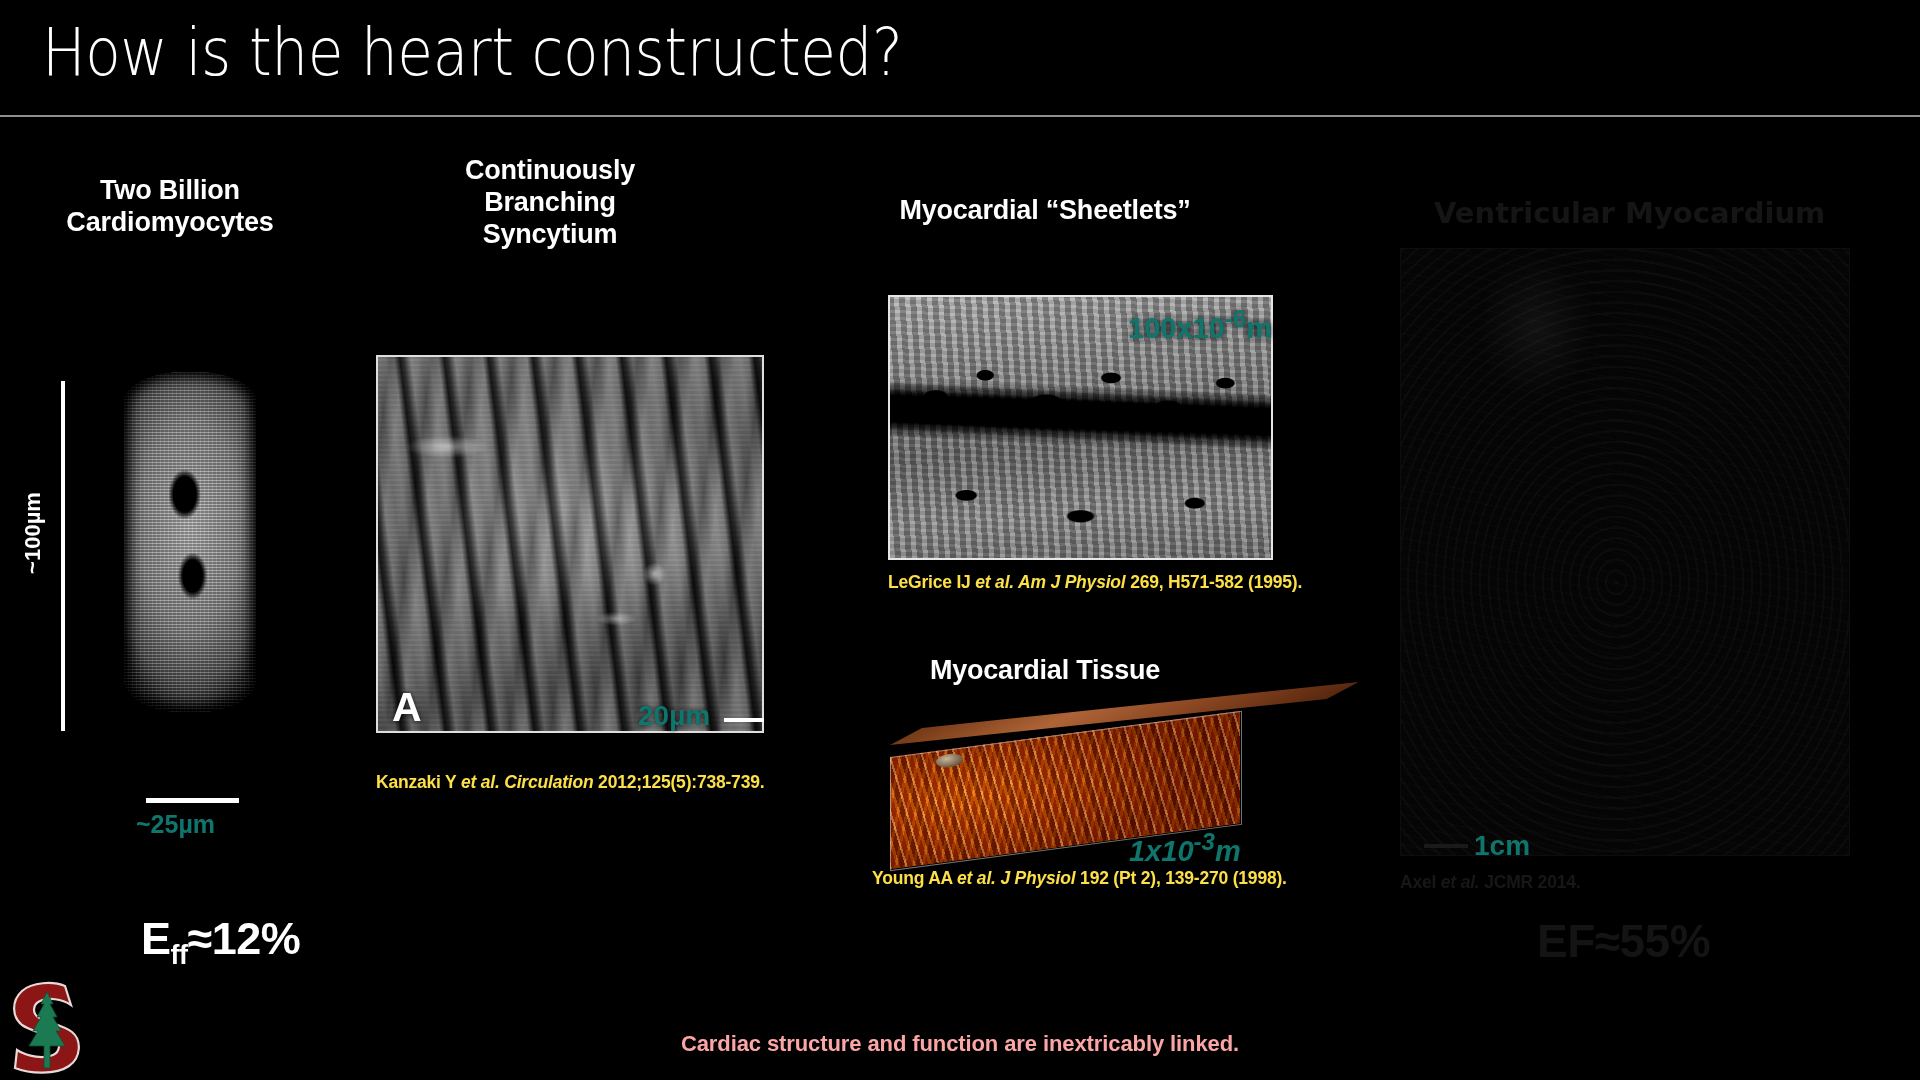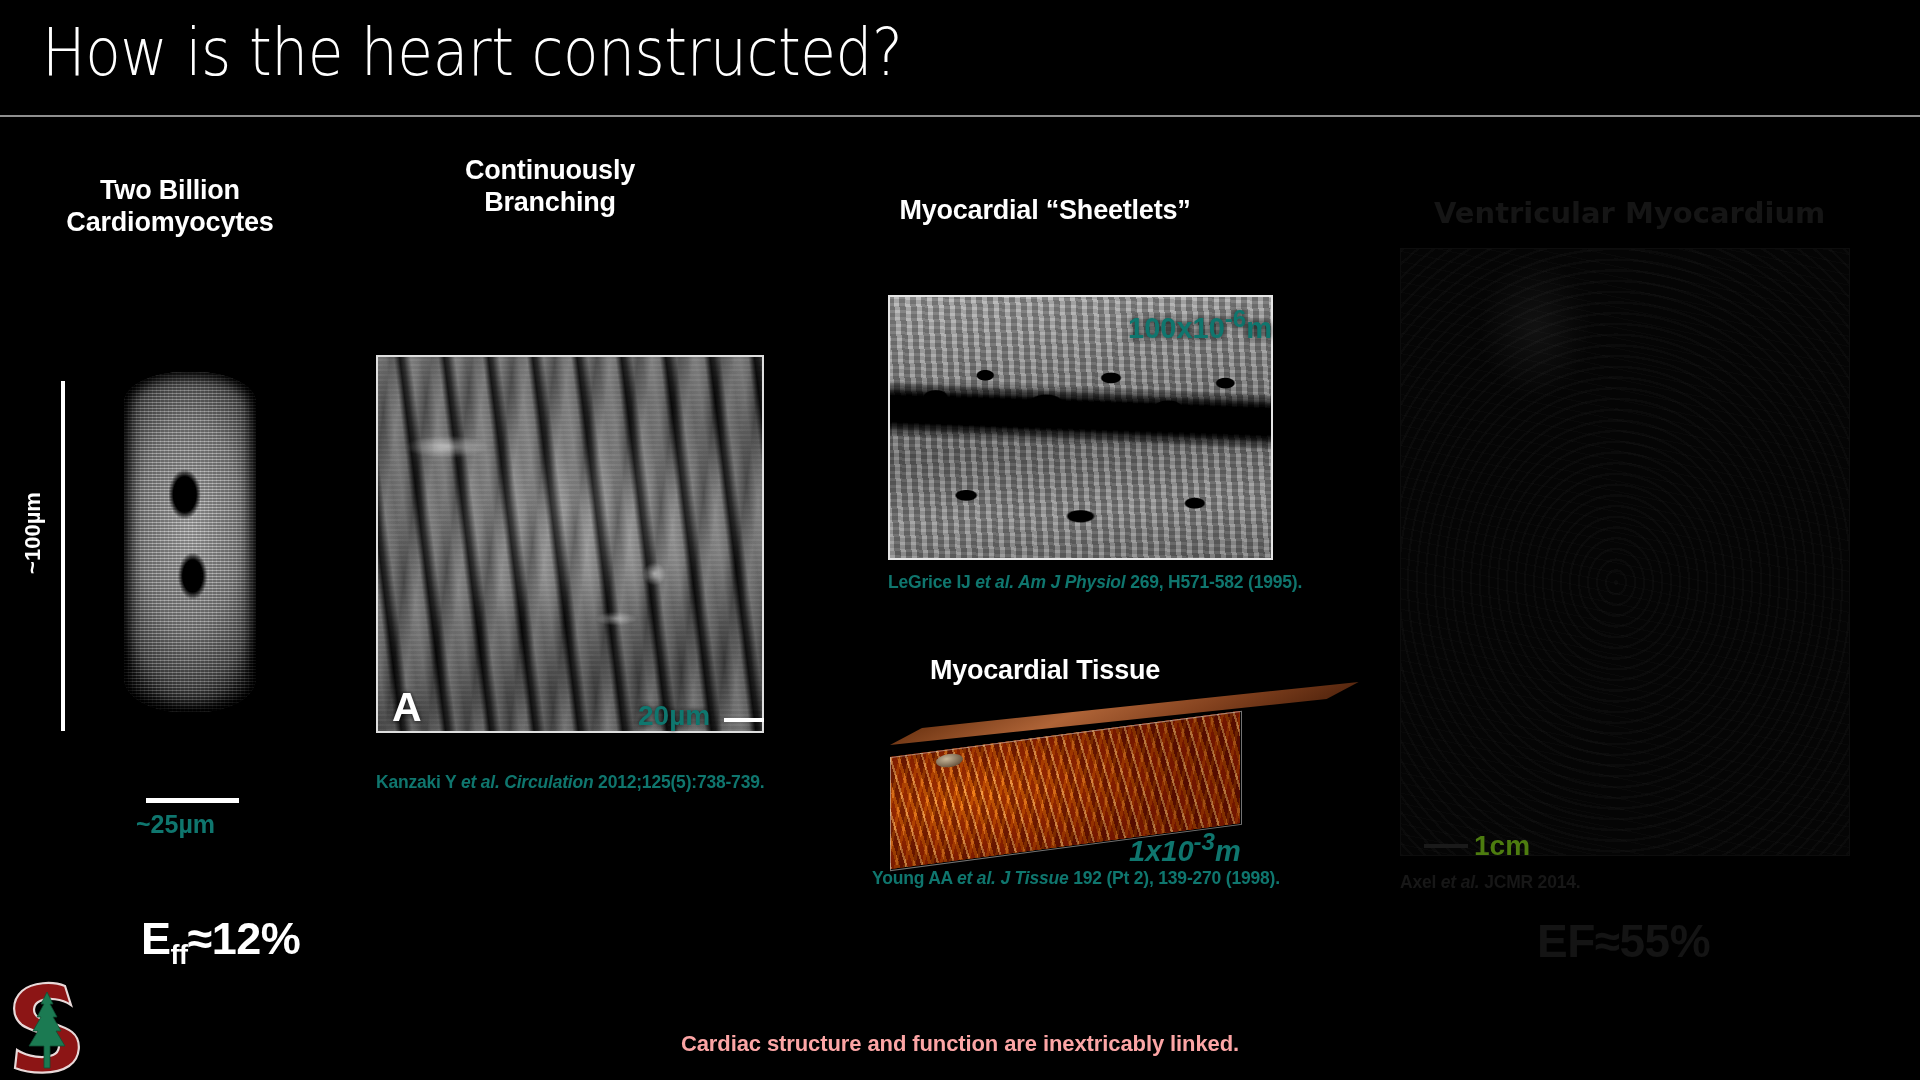--- a/index.html
+++ b/index.html
@@ -45,21 +45,21 @@
     font-weight: bold;
     text-align: center;
     line-height: 1.18;
     color: #ffffff;
     letter-spacing: -0.2px;
   }
   .citation {
     position: absolute;
     font-size: 17.5px;
     font-weight: bold;
-    color: #0f766e;
+    color: #fde047;
     white-space: nowrap;
     letter-spacing: -0.2px;
   }
   .citation i { font-style: italic; }
 
   .scalelabel {
     position: absolute;
     font-weight: bold;
     color: #0f766e;
     white-space: nowrap;
@@ -352,21 +352,21 @@
     left: 1424px;
     top: 844px;
     width: 44px;
     height: 4px;
     background: #1a1a1a;
   }
   #mri-scale-text {
     left: 1474px;
     top: 830px;
     font-size: 28px;
-    color: #4d7c0f;
+    color: #0f766e;
   }
   #mri-cite {
     left: 1400px;
     top: 872px;
     color: #171717;
   }
   #ef {
     position: absolute;
     left: 1537px;
     top: 914px;
@@ -417,20 +417,21 @@
 </div>
 
 <div id="hbar"></div>
 <div class="scalelabel" id="hbar-label">~25µm</div>
 
 <div id="eff"><span>E</span><sub>ff</sub><span>≈12%</span></div>
 
 <div class="col-head" id="col2-head">
   <div>Continuously</div>
   <div>Branching</div>
+  <div>Syncytium</div>
 </div>
 
 <div id="kanzaki"></div>
 <div id="kanzaki-A">A</div>
 <div class="scalelabel" id="kanzaki-scale-text">20µm</div>
 <div id="kanzaki-scale-bar"></div>
 <div class="citation" id="kanzaki-cite"><span>Kanzaki Y </span><i>et al. Circulation </i><span>2012;125(5):738-739.</span></div>
 
 <div class="col-head" id="col3-head">Myocardial “Sheetlets”</div>
 
@@ -440,21 +441,21 @@
 
 <div class="col-head" id="col4-head">Myocardial Tissue</div>
 
 <div id="tissue">
   <div id="tissue-top"></div>
   <div id="tissue-face"></div>
   <div id="tissue-hole"></div>
   <div id="tissue-edge"></div>
 </div>
 <div class="scalelabel" id="tissue-scale"><span>1x10</span><sup>-3</sup><span>m</span></div>
-<div class="citation" id="tissue-cite"><span>Young AA </span><i>et al. J Tissue </i><span>192 (Pt 2), 139-270 (1998).</span></div>
+<div class="citation" id="tissue-cite"><span>Young AA </span><i>et al. J Physiol </i><span>192 (Pt 2), 139-270 (1998).</span></div>
 
 <div class="faded-head" id="col5-head">Ventricular Myocardium</div>
 
 <div id="mri"></div>
 <div id="mri-scale-bar"></div>
 <div class="scalelabel" id="mri-scale-text">1cm</div>
 <div class="citation" id="mri-cite"><span>Axel </span><i>et al. </i><span>JCMR 2014.</span></div>
 <div id="ef">EF≈55%</div>
 
 <div id="footer-note">Cardiac structure and function are inextricably linked.</div>

